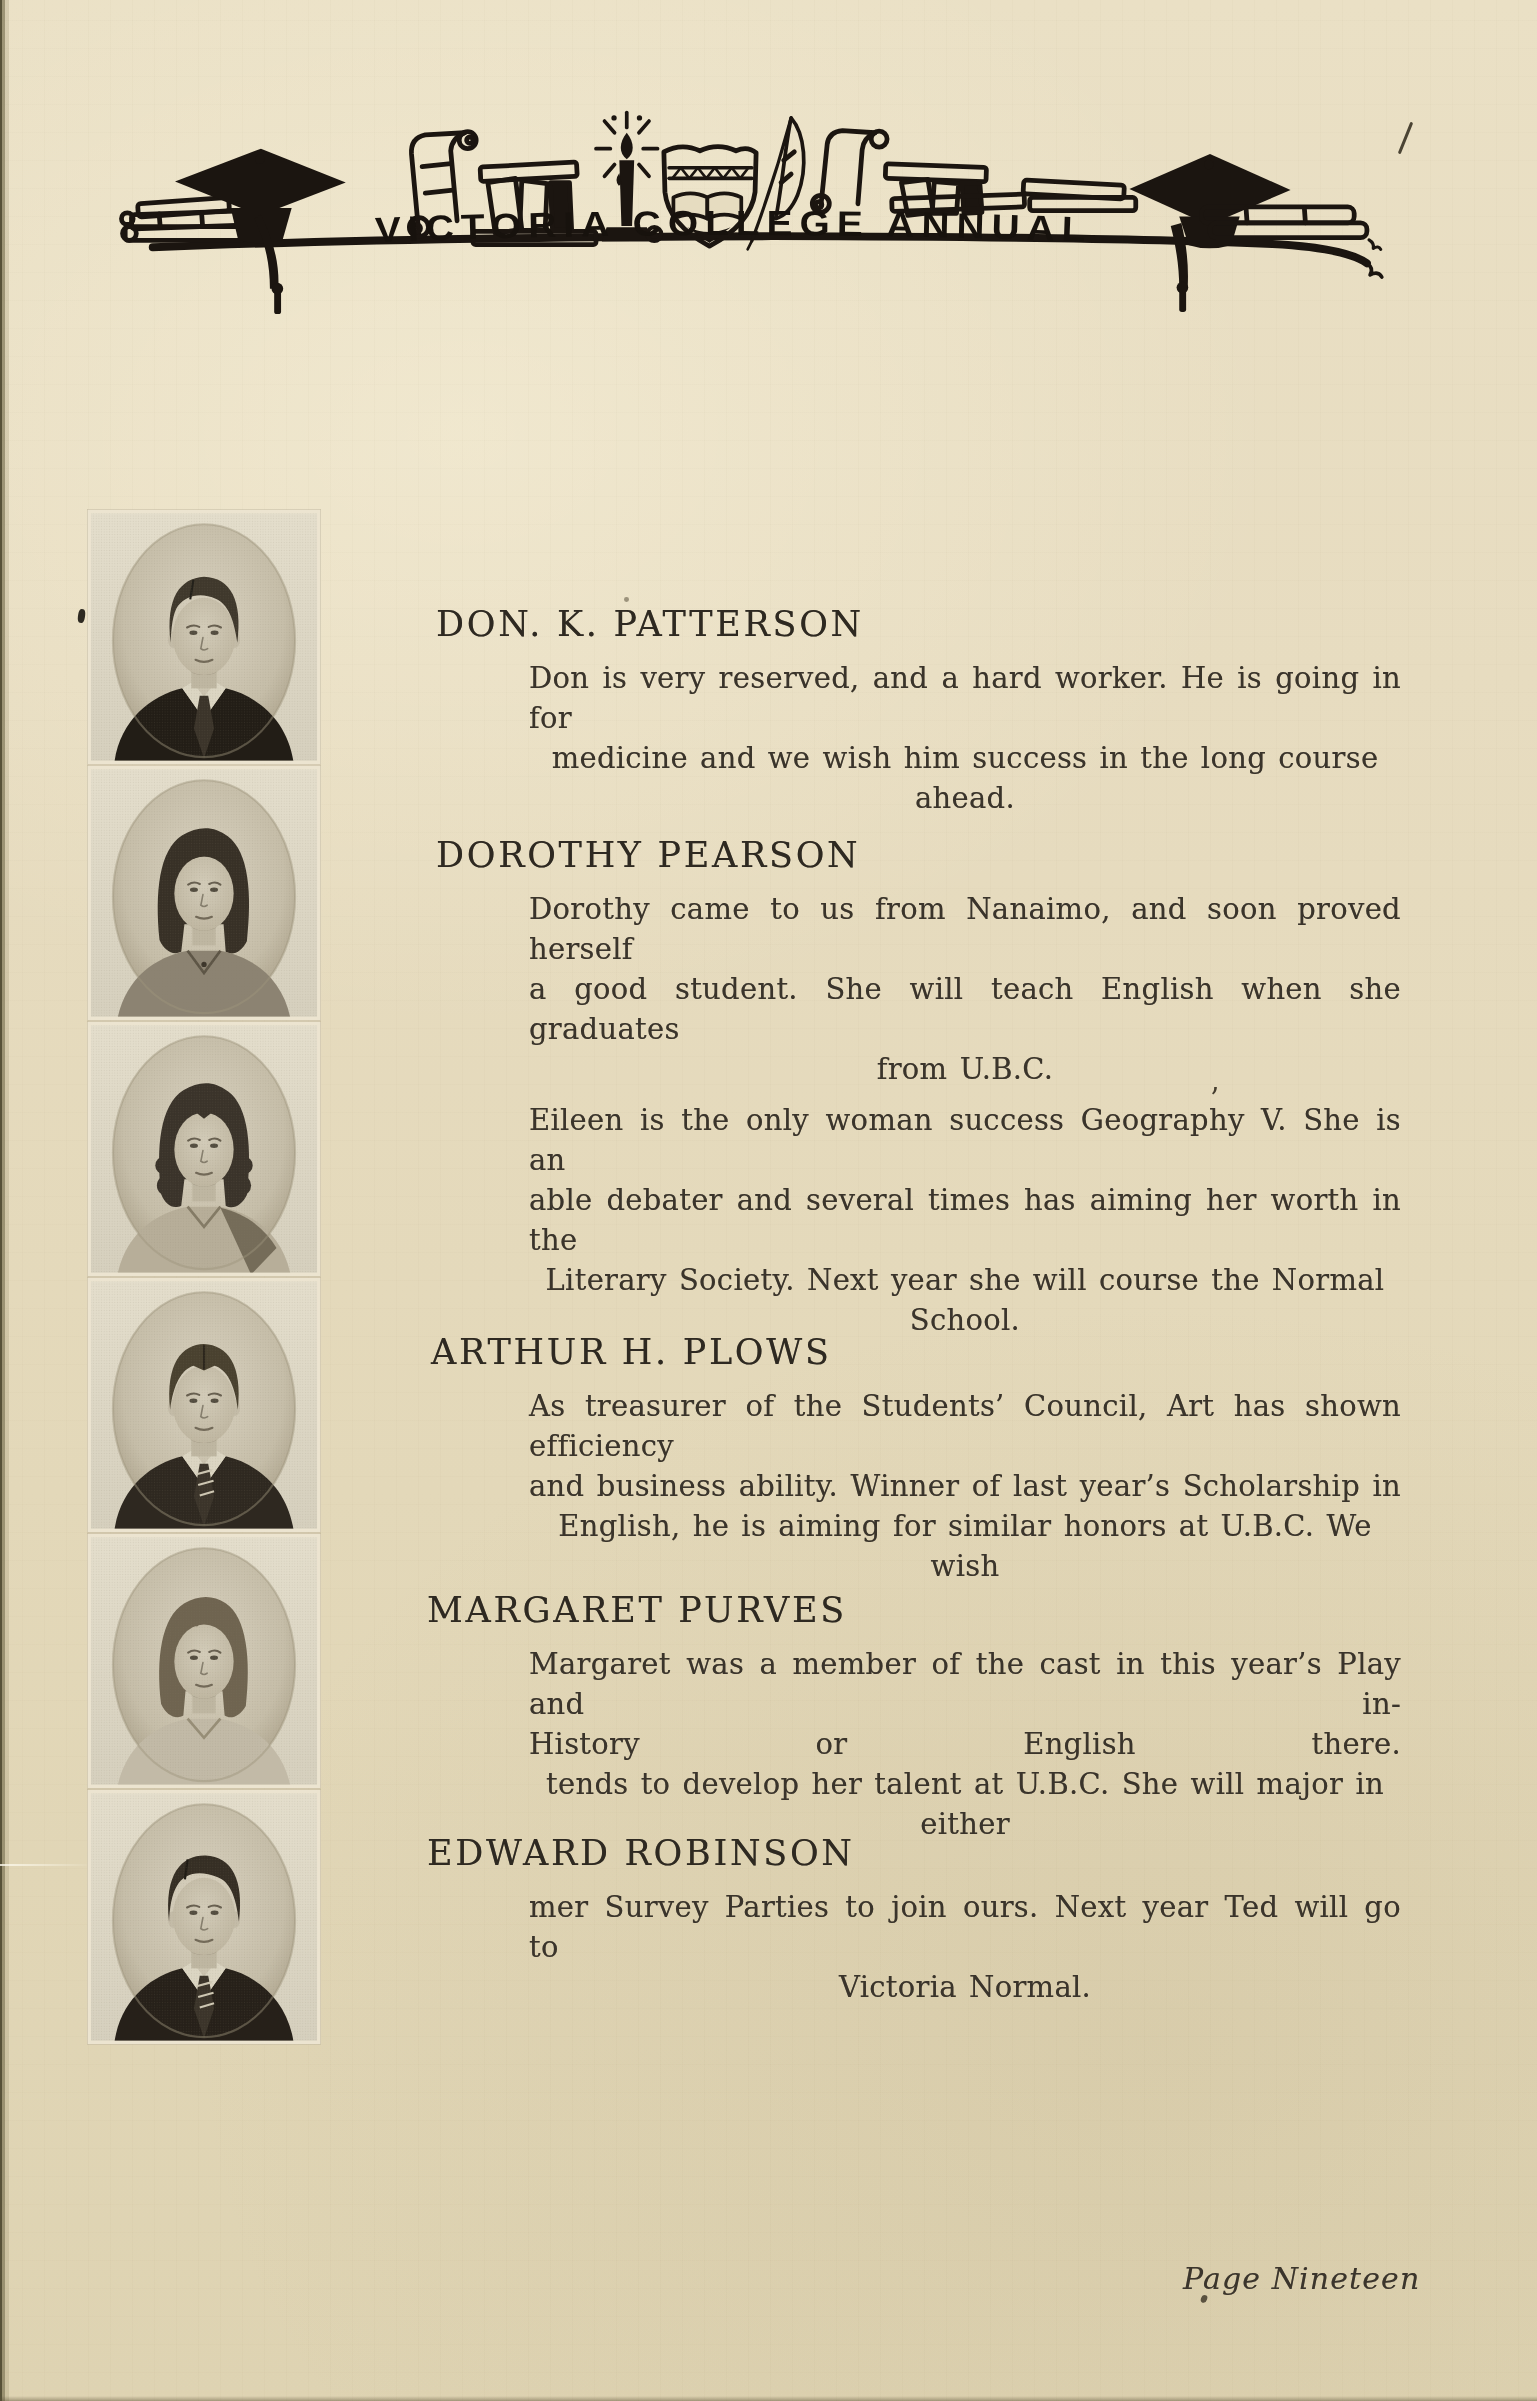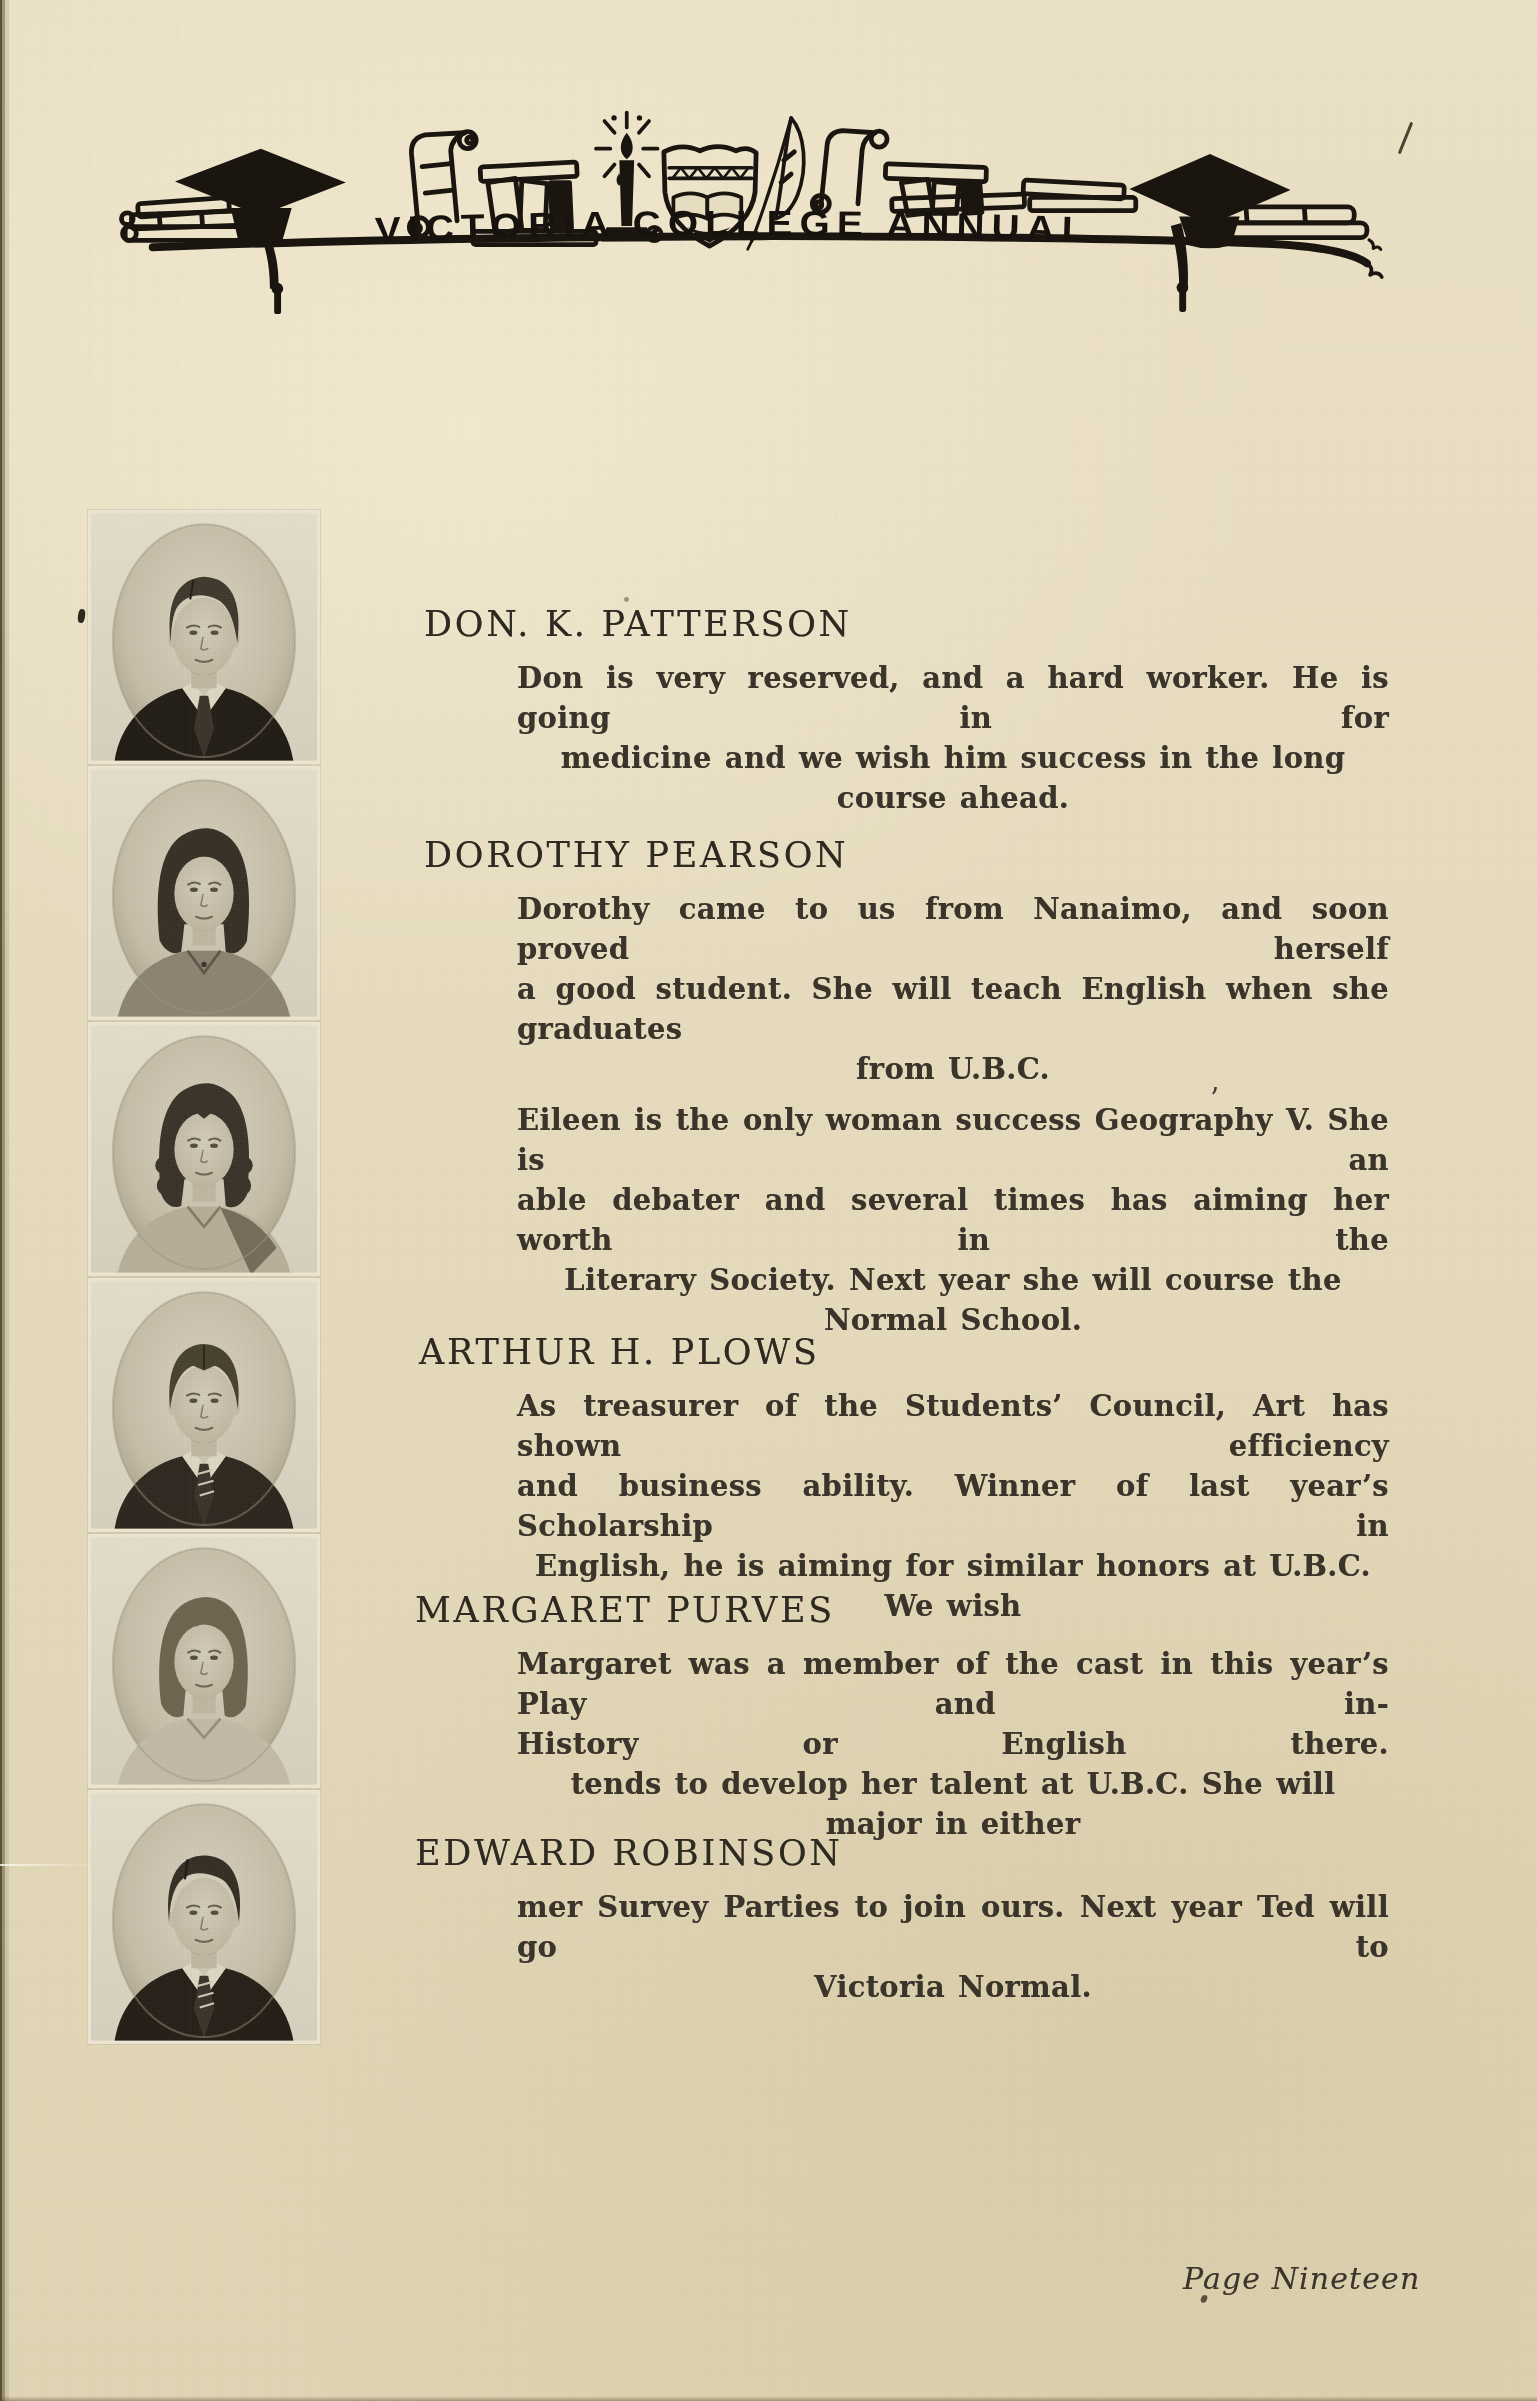--- a/index.html
+++ b/index.html
@@ -20,35 +20,35 @@
     background:linear-gradient(0deg, rgba(90,80,55,.45), rgba(90,80,55,0));}
   .crease{position:absolute;left:0;top:1864px;width:93px;height:2.1px;
     background:linear-gradient(90deg, rgba(255,252,240,.8), rgba(255,252,240,0));}
   
   .banner{position:absolute;left:122px;top:103px;width:1299px;height:191px;overflow:visible;}
   
   .photo-strip{position:absolute;left:87px;top:509px;width:234px;}
   .photo{width:234px;height:256px;}
   .photo svg{display:block;width:234px;height:256px;}
   
-  .entries{position:absolute;left:0;top:0;width:1311px;height:2401px;}
+  .entries{position:absolute;left:12px;top:0;width:1311px;height:2401px;}
   .entry{position:absolute;left:0;width:1442px;}
   .entry:nth-of-type(1){top:604px}
   .entry:nth-of-type(2){top:835px}
   .entry:nth-of-type(3){top:1087px}
   .entry:nth-of-type(4){top:1332px}
   .entry:nth-of-type(5){top:1590px}
   .entry:nth-of-type(6){top:1833px}
   .entry-name{margin:0 0 0 424px;font-weight:400;font-size:35px;line-height:41px;
     letter-spacing:2.7px;color:#2e2921;text-shadow:0 0 0.5px rgba(46,41,33,.5);}
   .entry:nth-of-type(4) .entry-name{margin-left:419px}
   .entry:nth-of-type(5) .entry-name{margin-left:415px}
   .entry:nth-of-type(6) .entry-name{margin-left:415px}
   .entry-body{margin:12.7px 0 0 517px;width:872px;font-size:29px;line-height:40px;
-    color:#3a342b;word-spacing:2.7px;letter-spacing:0.3px;text-shadow:0 0 0.5px rgba(58,52,43,.45);font-weight:bold;}
+    color:#3a342b;word-spacing:2.7px;letter-spacing:0.3px;text-shadow:0 0 0.5px rgba(58,52,43,.45);}
   .line{text-align:justify;text-align-last:justify;}
   .line:last-child{text-align:center;text-align-last:auto;}
   
   .footer{position:absolute;left:1183px;top:2261px;font-style:italic;font-size:30px;
     letter-spacing:1.1px;color:#3b352c;text-shadow:0 0 0.5px rgba(59,53,44,.4);}
   
   .artifact{position:absolute;pointer-events:none;}
   .a-apostrophe{left:1210px;top:1082px;font-size:29px;color:#453d2f;font-family:"DejaVu Serif",serif;}
   .a-slash{left:1404px;top:121px;width:3.2px;height:34px;background:#4b4434;border-radius:1.6px;transform:rotate(22deg);}
   .a-speck1{left:1201px;top:2295px;width:6.4px;height:8px;background:#5a5240;border-radius:50% 40% 55% 45%;transform:rotate(18deg);}

